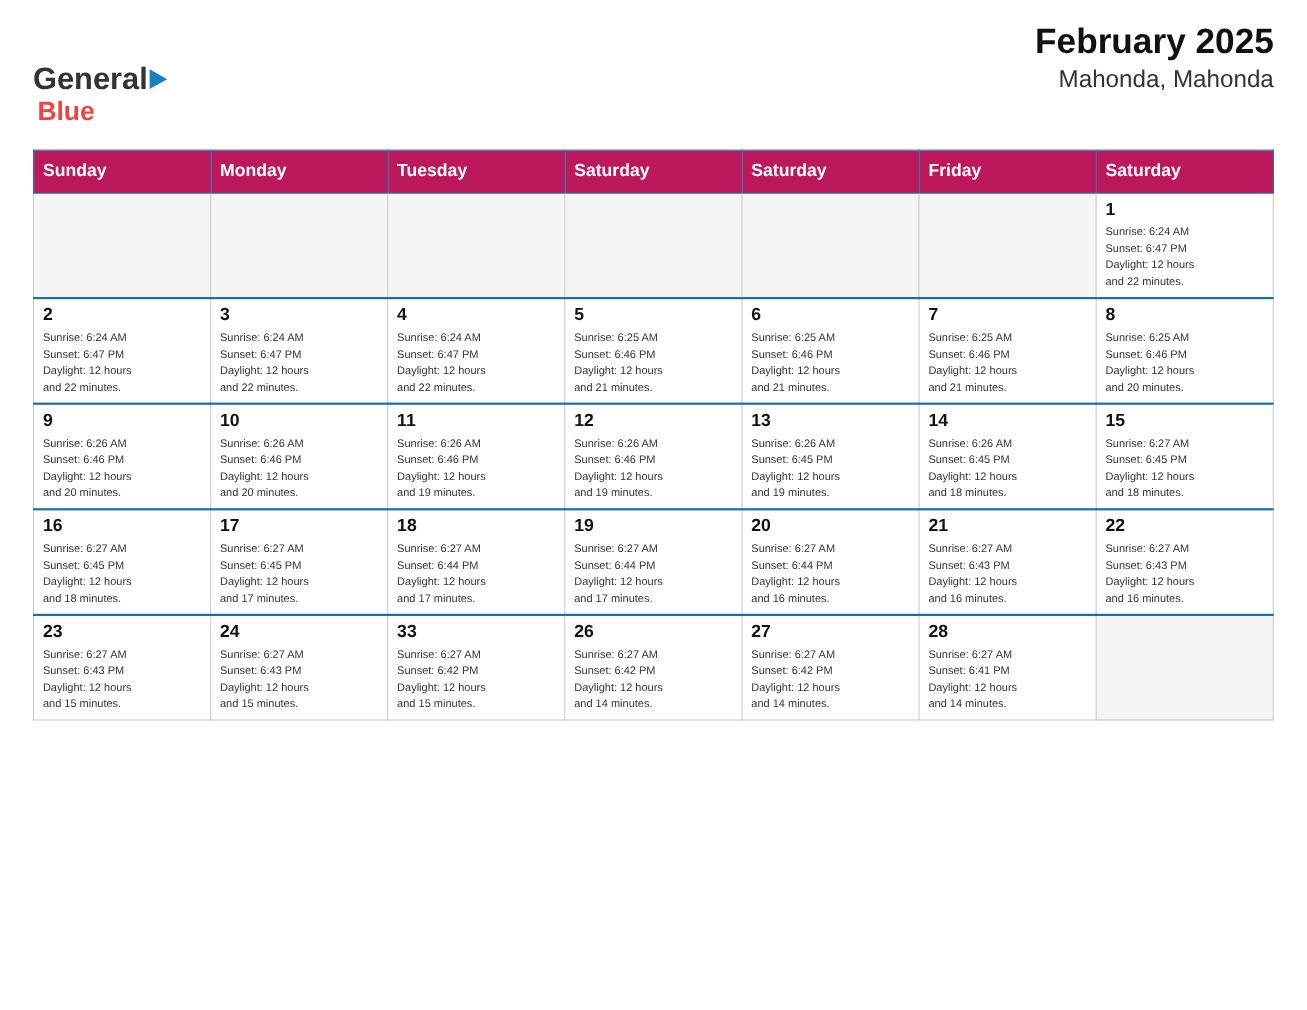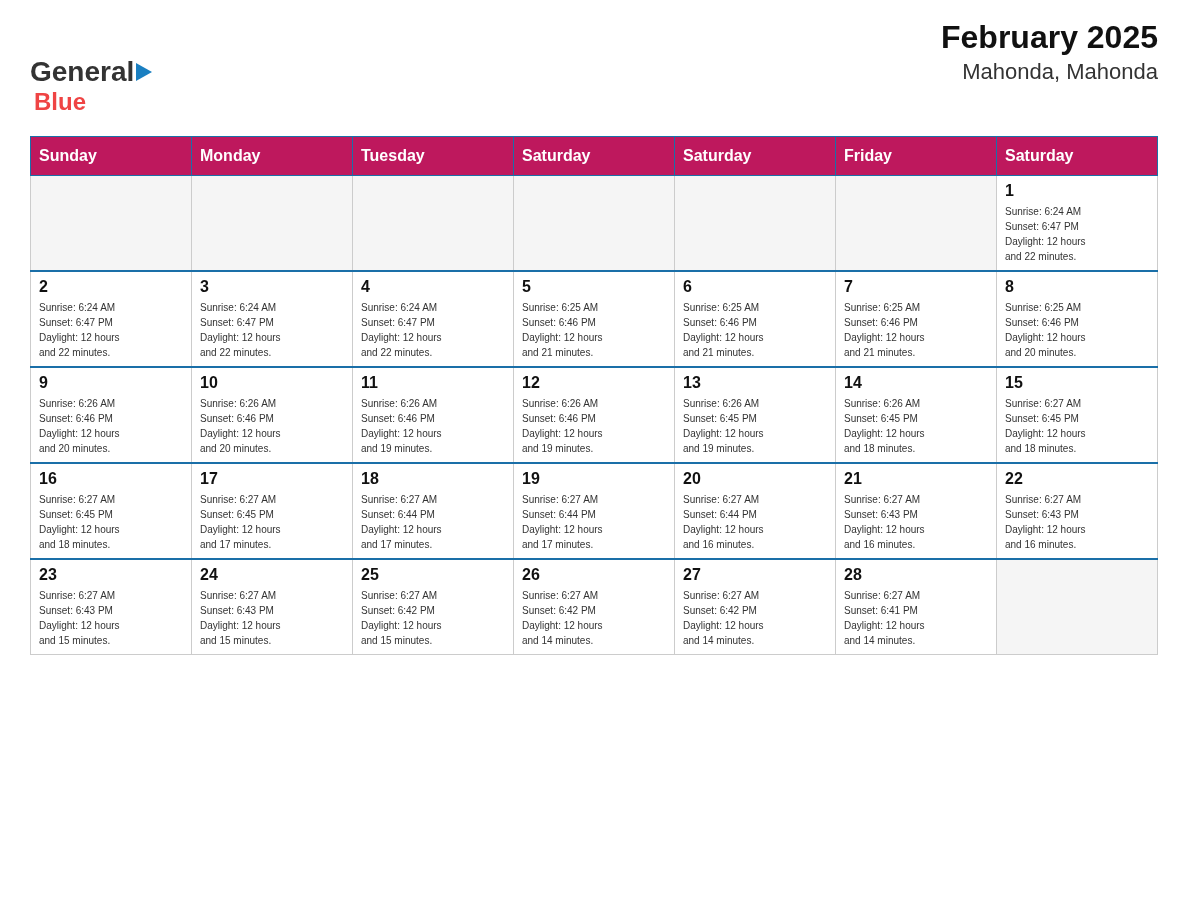--- a/index.html
+++ b/index.html
@@ -308,21 +308,21 @@
 and 15 minutes.</div>
         </td>
         <td>
           <span class="day-number">24</span>
           <div class="day-info" style="white-space: pre-line;">Sunrise: 6:27 AM
 Sunset: 6:43 PM
 Daylight: 12 hours
 and 15 minutes.</div>
         </td>
         <td>
-          <span class="day-number">25</span>
+          <span class="day-number">33</span>
           <div class="day-info" style="white-space: pre-line;">Sunrise: 6:27 AM
 Sunset: 6:42 PM
 Daylight: 12 hours
 and 15 minutes.</div>
         </td>
         <td>
           <span class="day-number">26</span>
           <div class="day-info" style="white-space: pre-line;">Sunrise: 6:27 AM
 Sunset: 6:42 PM
 Daylight: 12 hours

